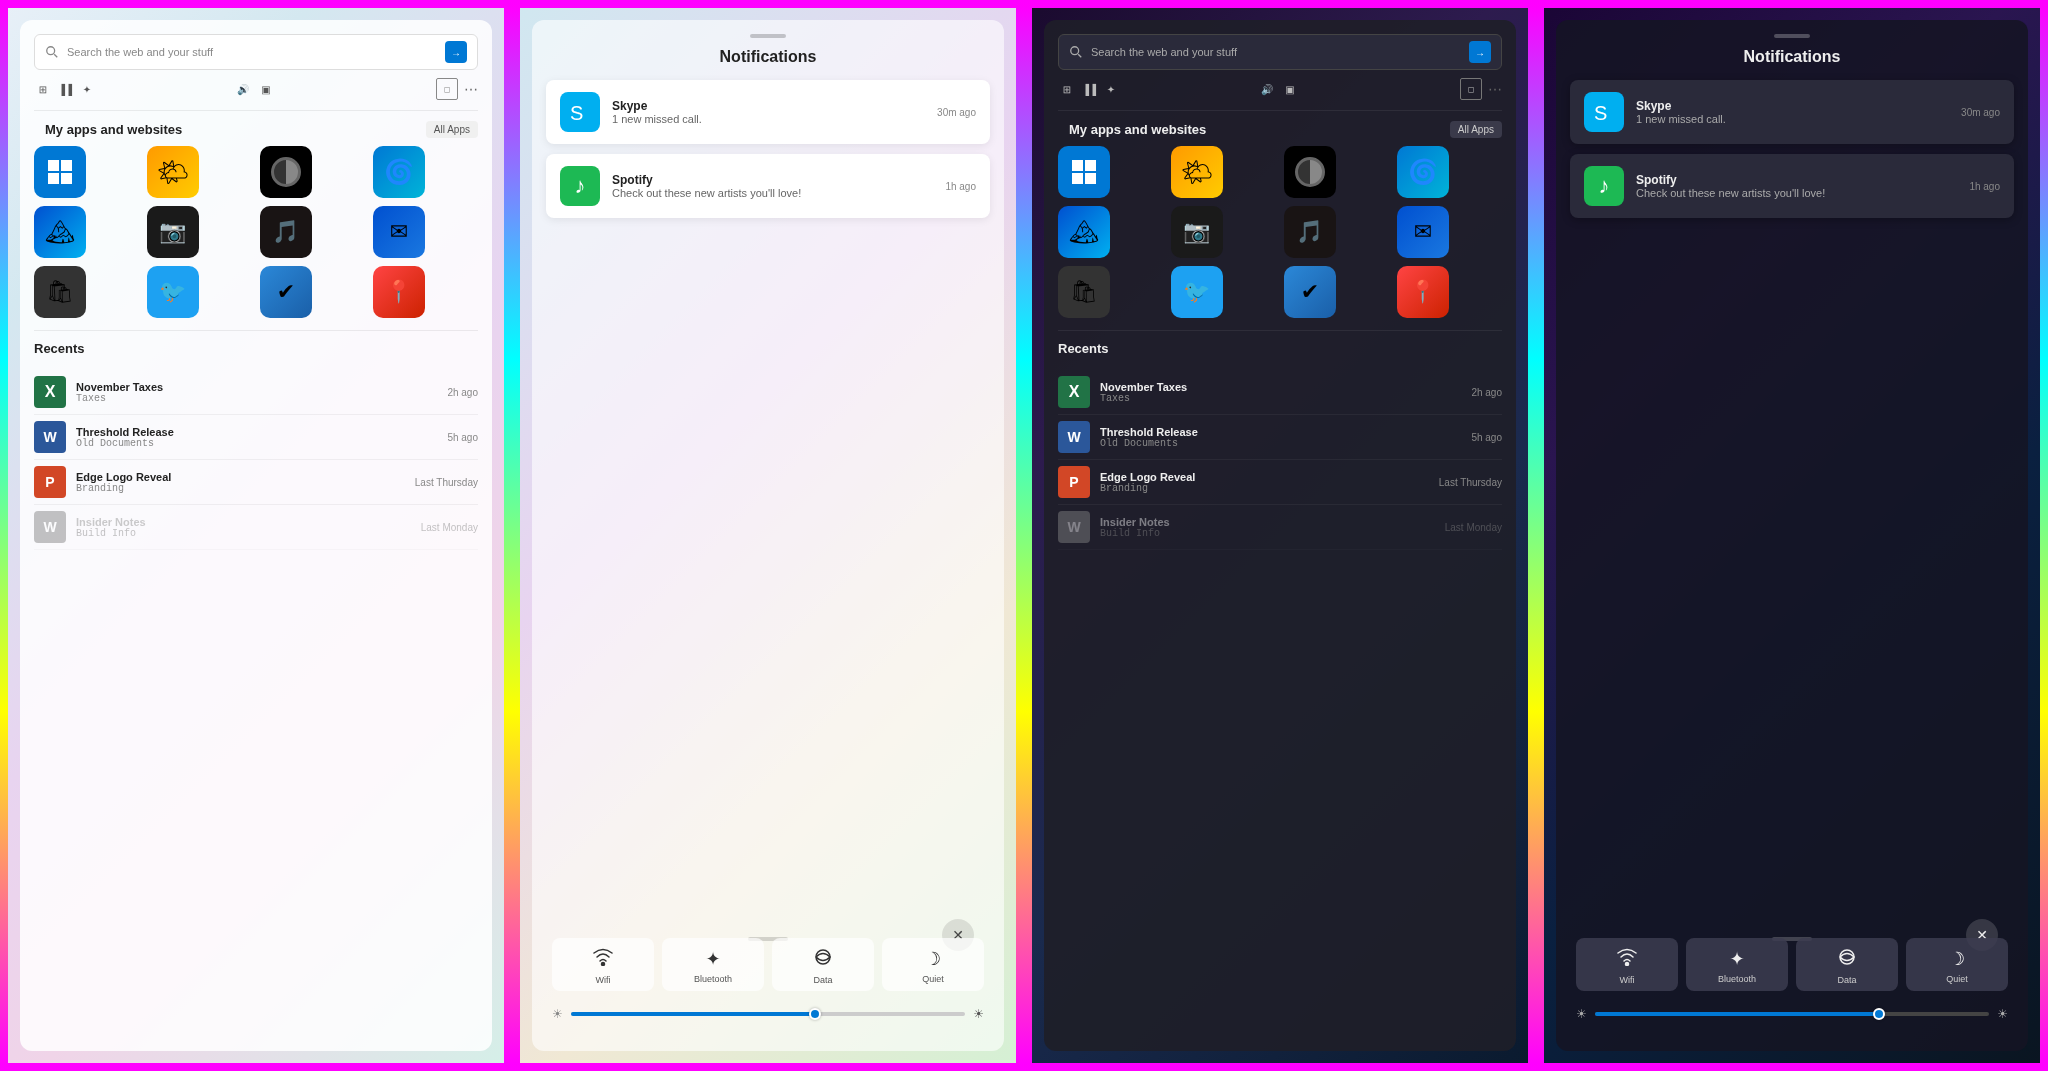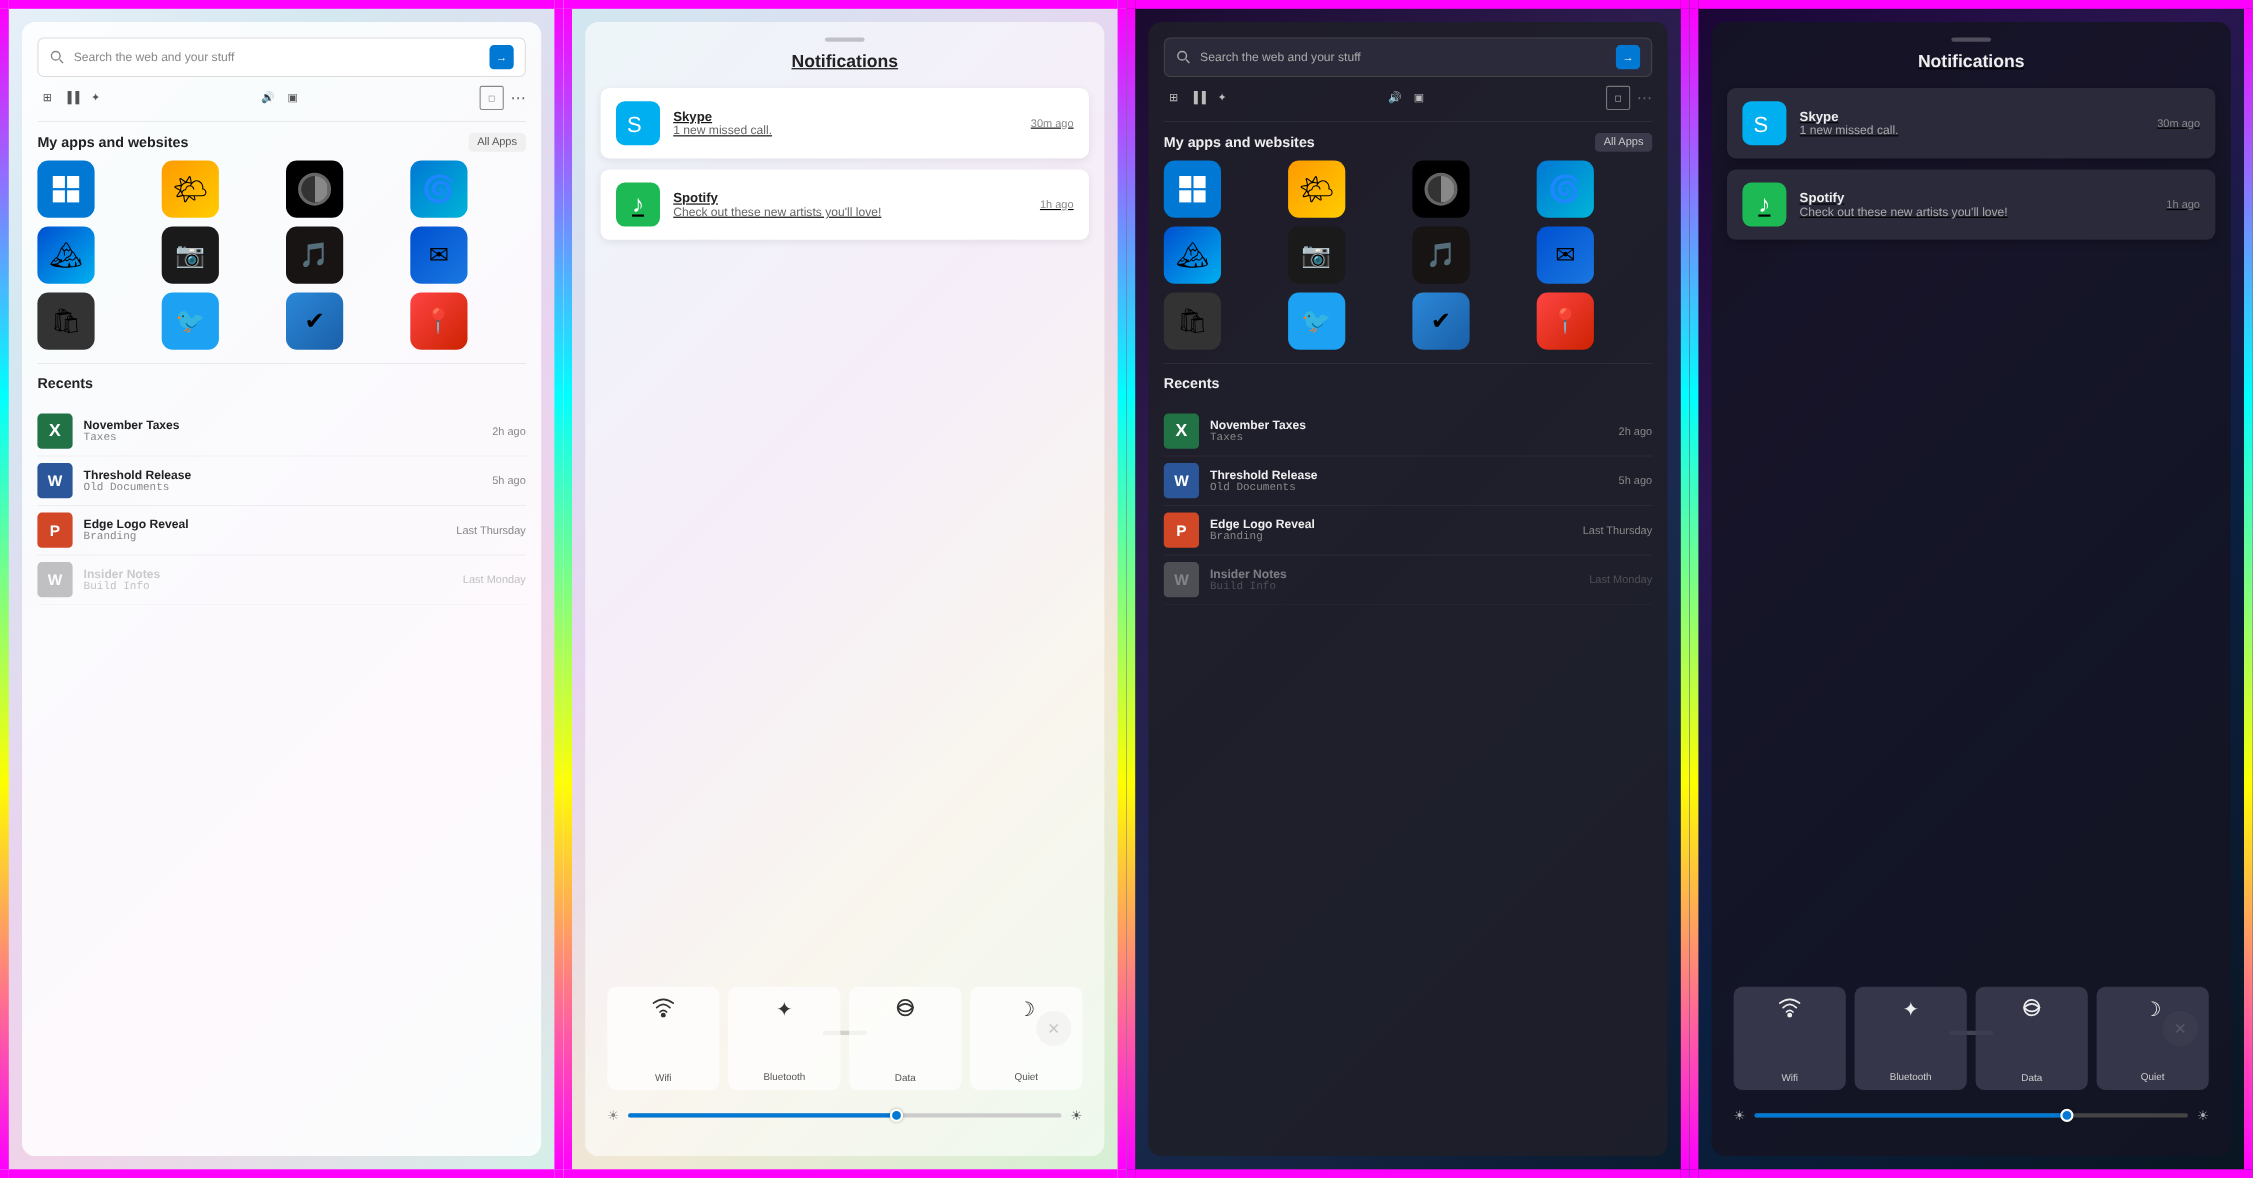--- a/index.html
+++ b/index.html
@@ -139,21 +139,21 @@
       font-size: 14px;
       color: #666;
       cursor: pointer;
     }
 
     
     .section-header {
       display: flex;
       align-items: center;
       justify-content: space-between;
-      margin: 10px 14px 8px 14px;
+      margin: 10px 14px 8px 25px;
     }
     .section-title {
       font-size: 13px;
       font-weight: 700;
       color: #222;
     }
     .section-title-dark {
       color: #eee;
     }
     .all-apps-btn {
@@ -263,21 +263,20 @@
 
     
     .file-excel { background: #217346; }
     .file-word { background: #2b579a; }
     .file-ppt { background: #d24726; }
     .file-word-gray { background: #888; }
 
     
     .notif-panel {
       padding: 14px;
-      text-decoration: underline;
     }
     .notif-title {
       font-size: 16px;
       font-weight: 700;
       text-align: center;
       color: #222;
       margin-bottom: 14px;
     }
     .notif-title-dark {
       color: #eee;
@@ -381,21 +380,20 @@
     .qs-icon {
       font-size: 18px;
       color: #333;
     }
     .qs-icon-dark {
       color: #eee;
     }
     .qs-label {
       font-size: 9px;
       color: #555;
-      margin-top: 41px;
     }
     .qs-label-dark {
       color: #ccc;
     }
 
     
     .brightness-row {
       position: absolute;
       bottom: 30px;
       left: 20px;

